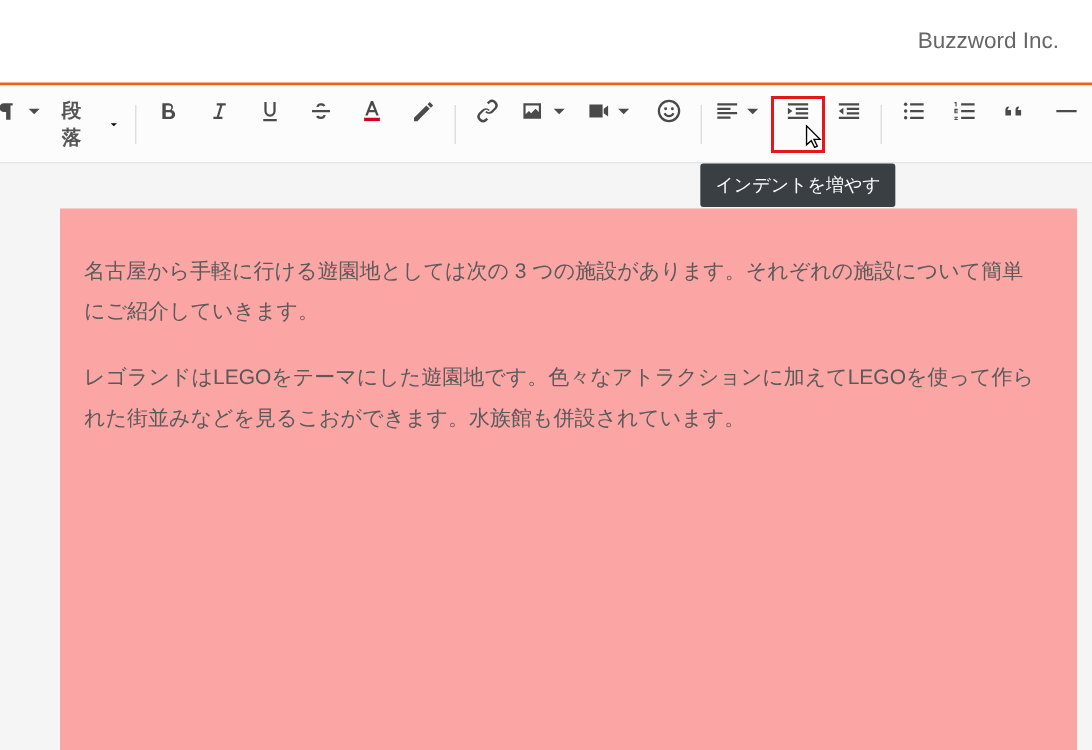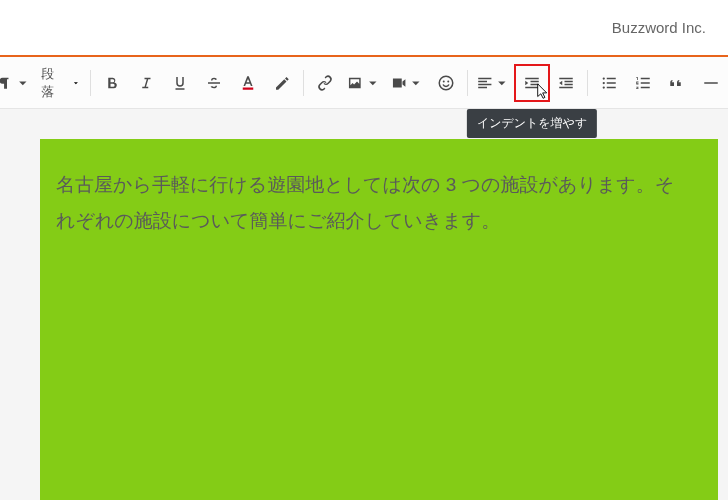--- a/index.html
+++ b/index.html
@@ -1,29 +1,29 @@
 <!DOCTYPE html>
 <html><head>
 <meta charset="utf-8">
 <style>
 * { margin:0; padding:0; box-sizing:border-box; }
 body { font-family:-apple-system,BlinkMacSystemFont,"Segoe UI",Meiryo,sans-serif; background:#fff; width:728px; height:500px; overflow:hidden; position:relative; }
 .header { height:55px; display:flex; align-items:center; justify-content:flex-end; padding:0 22px; color:#666; font-size:15px; font-weight:400; }
 .top-separator { height:2px; background:#e8641b; }
 .toolbar { height:52px; padding:0 0 0 0; display:flex; align-items:center; gap:0; background:#fcfcfc; border-bottom:1px solid #e5e5e5; position:relative; }
-.tbtn { display:inline-flex; align-items:center; justify-content:center; height:36px; min-width:34px; padding:0 4px; cursor:pointer; color:#4a4a4a; position:relative; }
+.tbtn { display:inline-flex; align-items:flex-start; justify-content:center; height:36px; min-width:34px; padding:0 4px; cursor:pointer; color:#4a4a4a; position:relative; }
 .tbtn svg { width:18px; height:18px; fill:currentColor; }
-.paragraph-select { font-size:13px; color:#555; padding:0 6px; display:flex; align-items:center; gap:4px; cursor:pointer; height:36px; }
+.paragraph-select { font-size:13px; color:#555; padding:0 6px; display:flex; align-items:center; gap:4px; cursor:pointer; height:36px;font-weight:bold; }
 .sep { width:1px; height:26px; background:#dfdfdf; margin:0 4px; }
 .dropdown-chevron { width:10px; height:10px; }
 .highlighted { outline:2px solid #e4171a; outline-offset:-1px; }
 .tooltip { position:absolute; top:44px; left:50%; transform:translateX(-50%); background:#3a3f44; color:#fff; font-size:12px; padding:6px 10px; white-space:nowrap; border-radius:2px; z-index:10; }
 .cursor { position:absolute; width:16px; height:20px; z-index:20; pointer-events:none; }
 .content-wrap { padding:30px 10px 0 40px; background:#f5f5f5; height:calc(500px - 55px - 2px - 52px); }
-.content { background:#84cc16; padding:28px 28px 28px 16px; height:100%; font-size:19px; line-height:1.9; color:#5a5a5a; }
+.content { background:#fca5a5; padding:28px 28px 28px 16px; height:100%; font-size:14px; line-height:1.9; color:#5a5a5a; }
 .content p { margin-bottom:18px; }
 </style>
 </head>
 <body>
 
 <div class="header">
   <span>Buzzword Inc.</span>
 </div>
 <div class="top-separator"></div>
 
@@ -153,14 +153,15 @@
   <div class="tbtn">
       <svg viewBox="0 0 24 24">
         <path d="M3 11h18v2H3z"></path>
       </svg>
     </div>
 </div>
 
 <div class="content-wrap">
   <div class="content">
     <p>名古屋から手軽に行ける遊園地としては次の 3 つの施設があります。それぞれの施設について簡単にご紹介していきます。</p>
+    <p>レゴランドはLEGOをテーマにした遊園地です。色々なアトラクションに加えてLEGOを使って作られた街並みなどを見るこおができます。水族館も併設されています。</p>
   </div>
 </div>
 
 </body></html>

